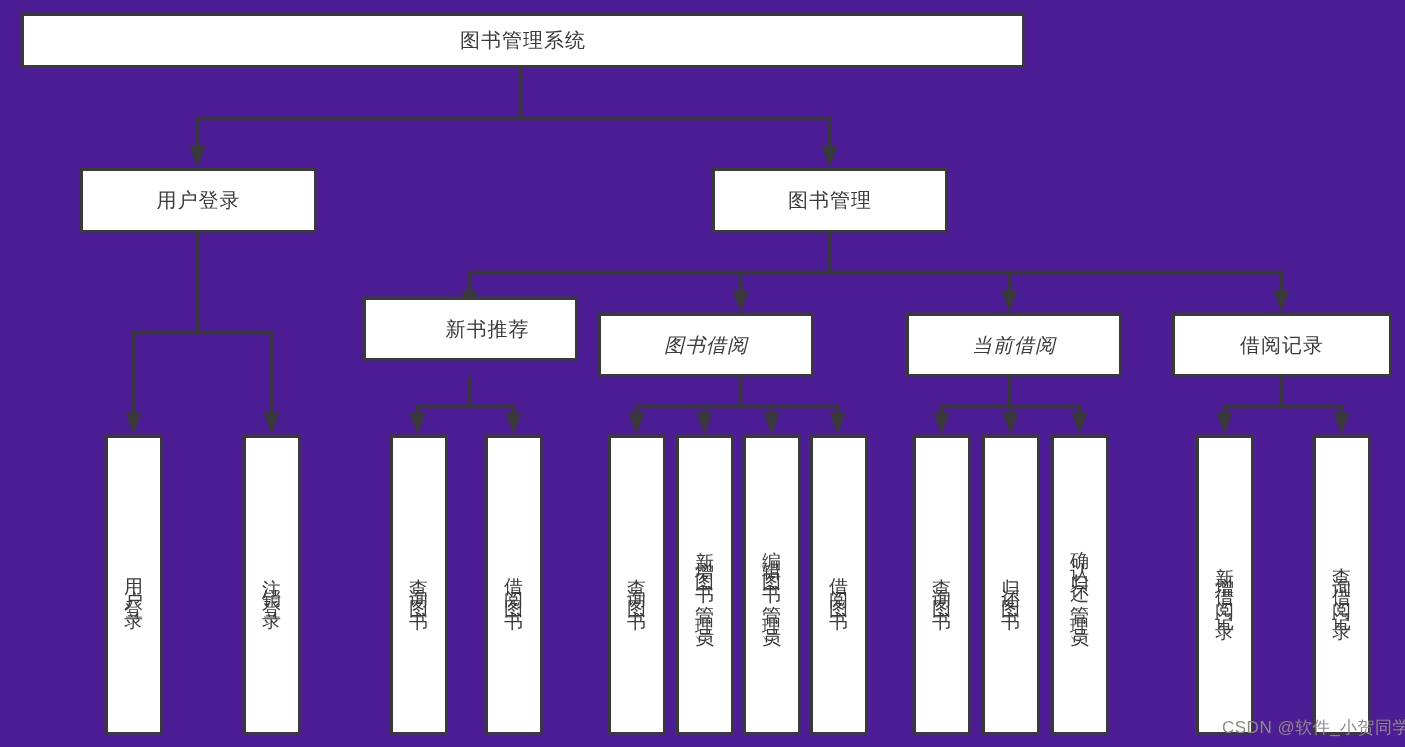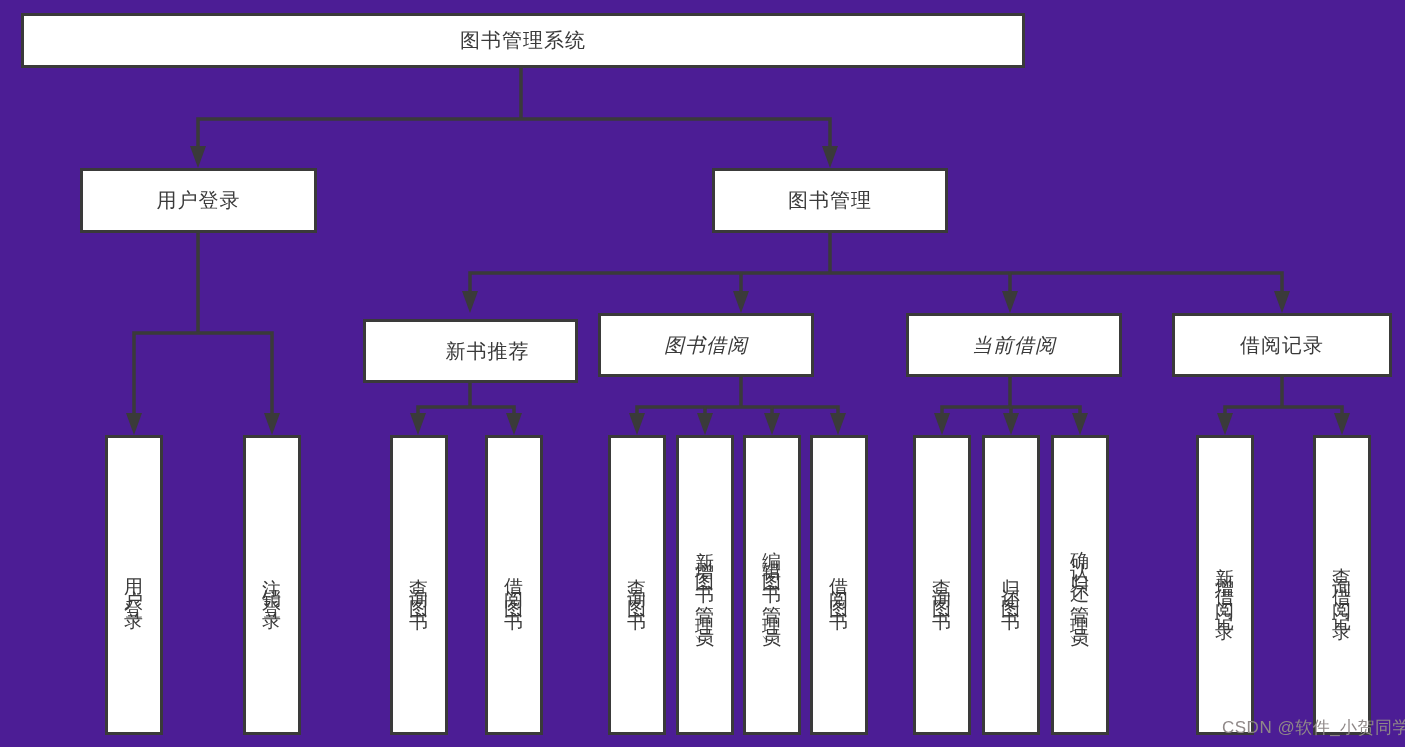--- a/index.html
+++ b/index.html
@@ -99,21 +99,21 @@
     <span class="hlabel">图书管理系统</span>
   </div>
 
   <div class="box" style="left:80px;top:168px;width:237px;height:65px;">
     <span class="hlabel">用户登录</span>
   </div>
   <div class="box" style="left:712px;top:168px;width:236px;height:65px;">
     <span class="hlabel">图书管理</span>
   </div>
 
-  <div class="box" style="left:363px;top:319px;width:215px;height:64px;padding-left:34px;">
+  <div class="box" style="left:363px;top:297px;width:215px;height:64px;padding-left:34px;">
     <span class="hlabel">新书推荐</span>
   </div>
   <div class="box" style="left:598px;top:313px;width:216px;height:64px;font-style:italic;">
     <span class="hlabel">图书借阅</span>
   </div>
   <div class="box" style="left:906px;top:313px;width:216px;height:64px;font-style:italic;">
     <span class="hlabel">当前借阅</span>
   </div>
   <div class="box" style="left:1172px;top:313px;width:220px;height:64px;justify-content:center;">
     <span class="hlabel">借阅记录</span>

